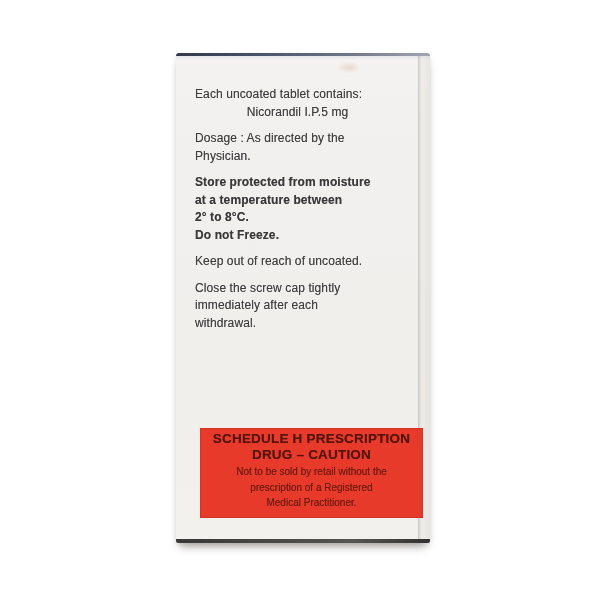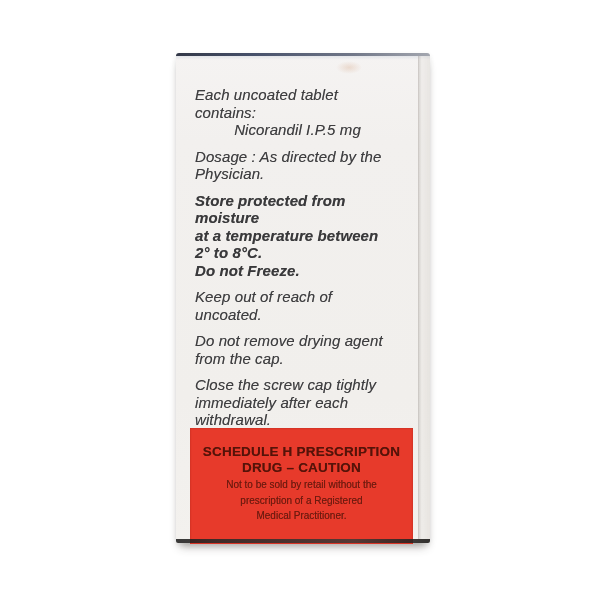--- a/index.html
+++ b/index.html
@@ -66,51 +66,50 @@
   .print-smudge {
     position: absolute;
     left: 160px; top: 8px;
     width: 26px; height: 13px;
     border-radius: 50%;
     background: radial-gradient(ellipse at center, rgba(214,170,140,0.35) 0%, rgba(214,170,140,0) 70%);
   }
   
   .print {
     color: var(--text, #3e3e40);
-    font-size: 15px;
+    font-size: 12px;
     line-height: 17.5px;
     letter-spacing: 0.1px;
     text-shadow: 0 0 0.5px rgba(62,62,64,0.55);
-    font-style: italic;
   }
   .print p {
     margin: 0 0 9px 0;
     white-space: pre-line;
   }
   .print .bold {
     font-weight: 700;
     color: #39393b;
   }
   .ingredient-row {
     display: flex;
     justify-content: center;
     align-items: baseline;
   }
   .ingredient-block { margin: 0 0 9px 0; }
   .ingredient-block p { margin: 0; }
   
   .warning-box {
     position: absolute;
-    left: 14px; top: 375px;
-    width: 223px; height: 116px;
+    left: 24px; top: 375px;
+    width: 223px; height: 90px;
     background: var(--warning-bg, #e73a2b);
     box-shadow: inset 0 0 2px rgba(120,20,10,0.5);
     text-align: center;
     box-sizing: border-box;
-    padding-top: 16px;
+    padding-top: 3px;
   }
   .warning-title {
     margin: 0;
     font-weight: 700;
     font-size: 13.5px;
     line-height: 15.5px;
     letter-spacing: 0.2px;
     color: var(--warning-title-text, #551309);
     white-space: pre-line;
     text-shadow: 0 0 0.5px rgba(80,18,8,0.6);
@@ -150,22 +149,20 @@
 Physician.</p>
 
       <p class="bold">Store protected from moisture
 at a temperature between
 2° to 8°C.
 Do not Freeze.</p>
 
       <p>Keep out of reach of uncoated.</p>
 
 
-      <p>Do not remove drying agent
-from the cap.</p>
 
       <p>Close the screw cap tightly
 immediately after each
 withdrawal.</p>
 
     </div>
 
     <div class="warning-box">
       <p class="warning-title">SCHEDULE H PRESCRIPTION
 DRUG – CAUTION</p>

